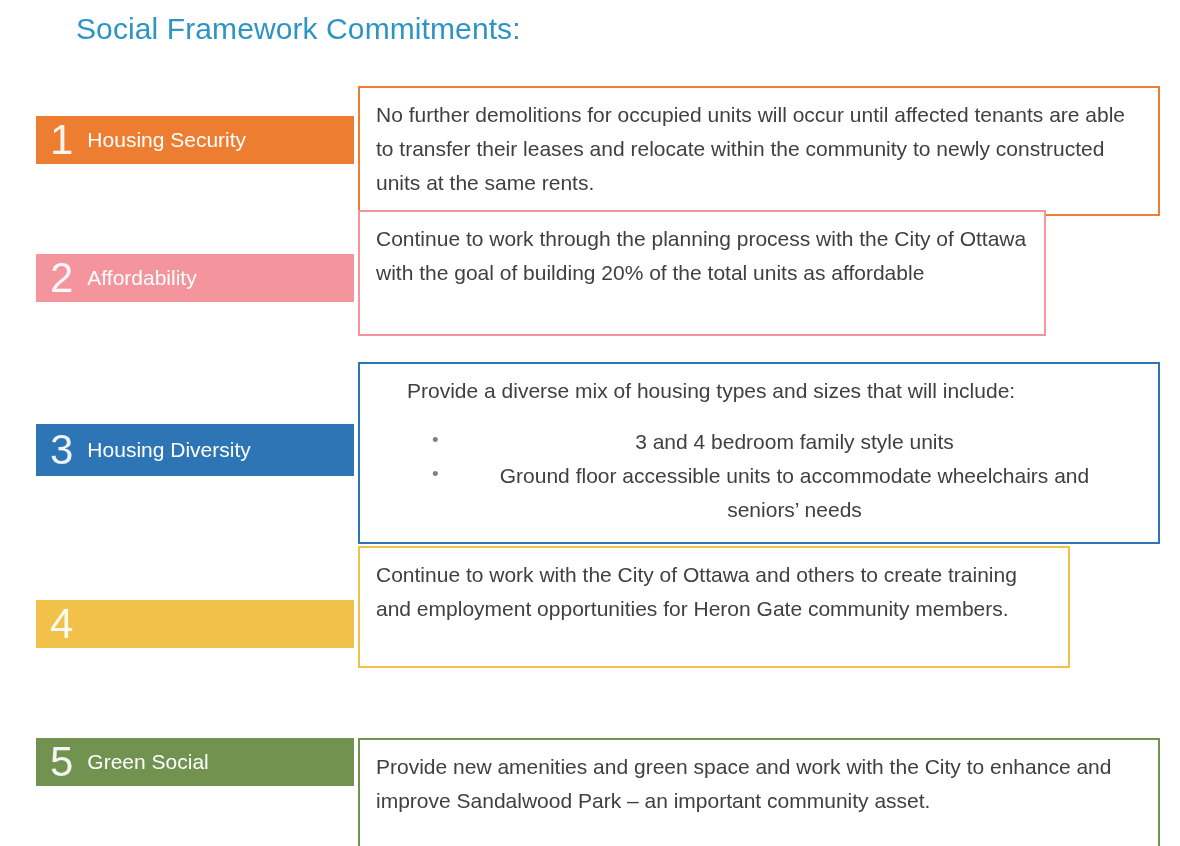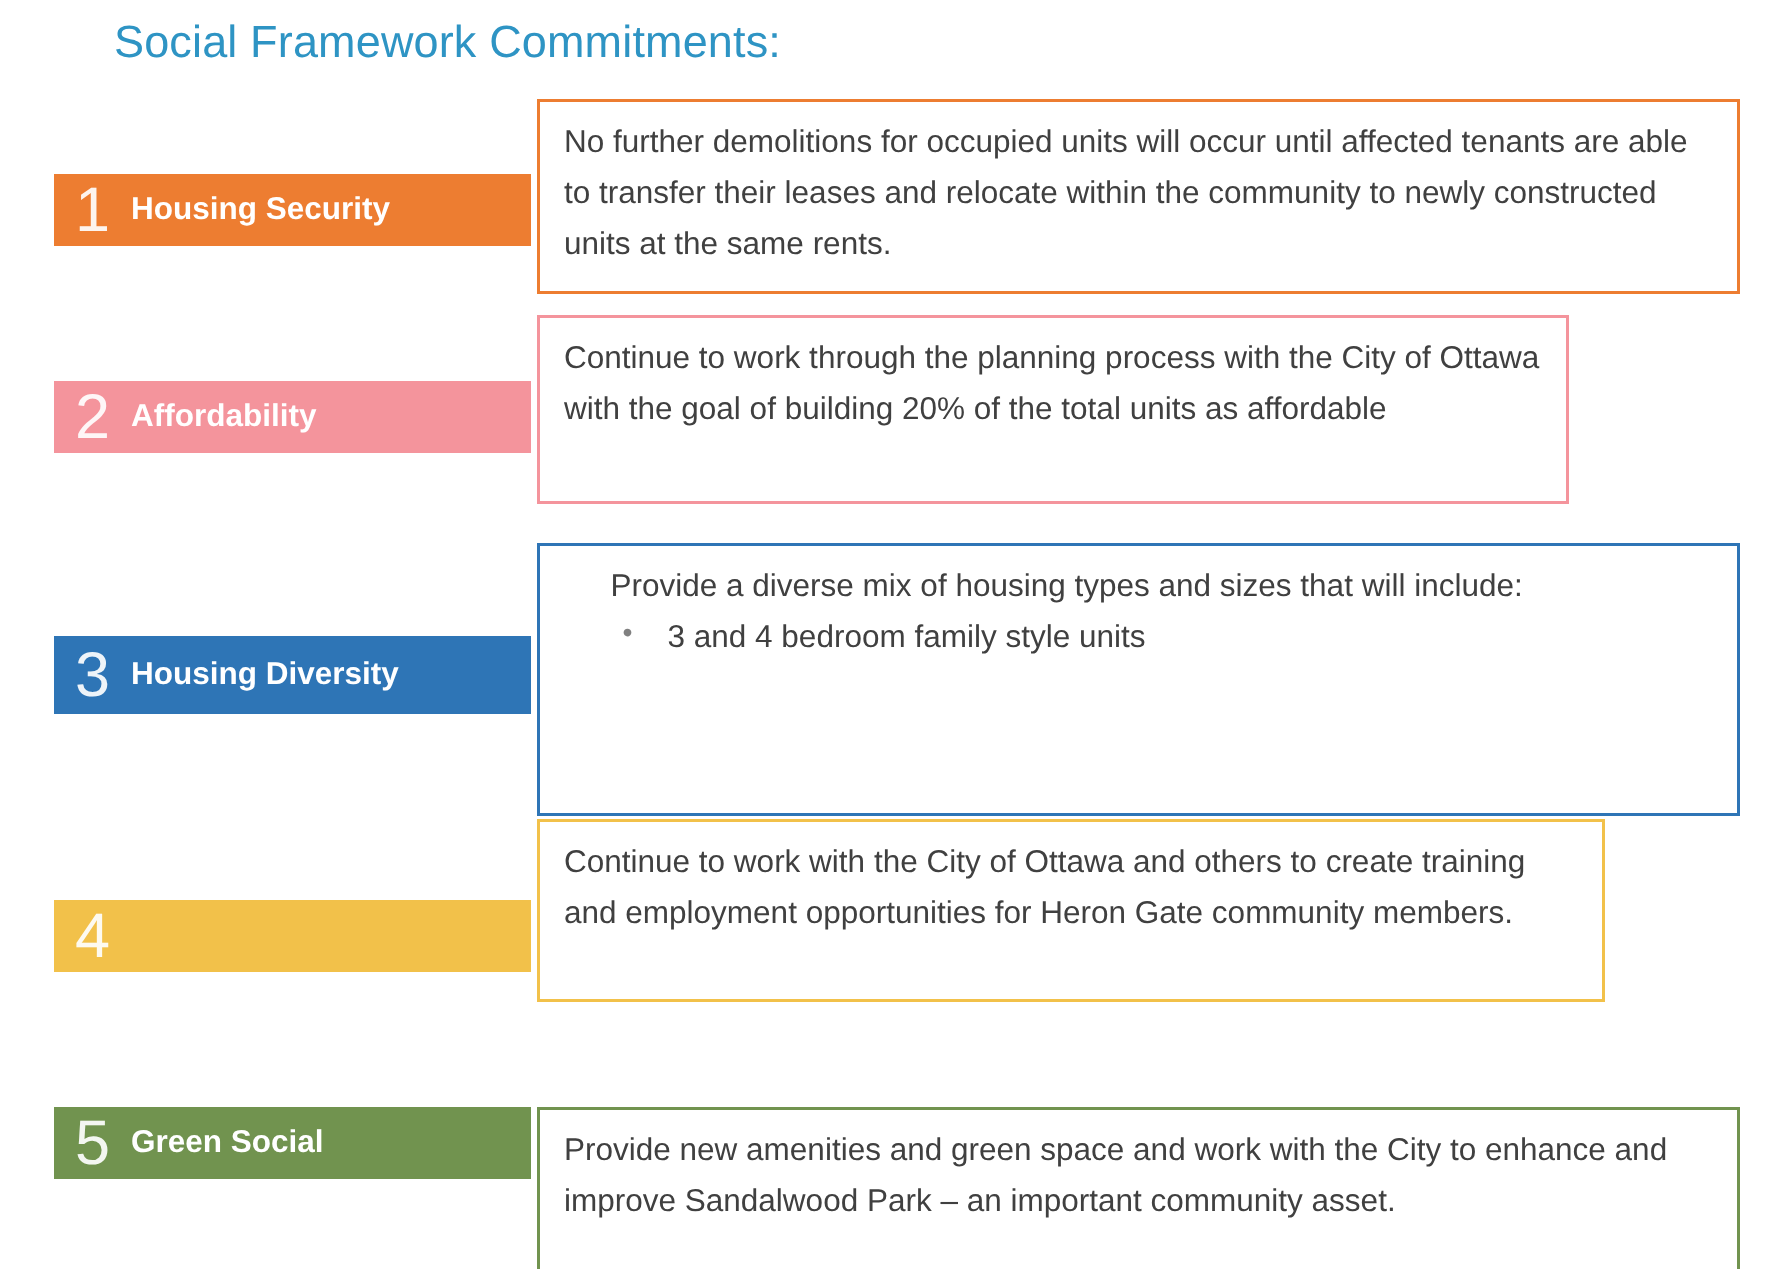--- a/index.html
+++ b/index.html
@@ -51,43 +51,44 @@
     font-size: 42px;
     font-weight: 400;
     line-height: 1;
     color: #ffffff;
     opacity: 0.92;
     margin-right: 14px;
     font-family: "Liberation Sans", sans-serif;
   }
   .label-text {
     font-size: 21px;
-    font-weight: bold;
+    font-weight: normal;
     color: #ffffff;
     white-space: nowrap;
   }
   
   .content-box {
     position: absolute;
     box-sizing: border-box;
     background: #ffffff;
     border-style: solid;
     border-width: 2px;
     padding: 10px 14px 10px 16px;
   }
   .content-box p {
     margin: 0;
     font-size: 21px;
     line-height: 1.62;
     color: #404040;
   }
   .bullets {
-    margin: 0;
+    margin: 17px;
     padding: 0;
     list-style: none;
+    text-align: center;
   }
   .bullets li {
     position: relative;
     padding-left: 38px;
     font-size: 21px;
     line-height: 1.62;
     color: #404040;
   }
   .bullets li::before {
     content: "\2022";
@@ -102,21 +103,21 @@
 <body>
 
 <div id="page-title">Social Framework Commitments:</div>
 
 <div id="rows">
     <div class="row" style="top: 0px; height: 0px;">
       <div class="label-bar" style="left: 36px; top: 116px; width: 318px; height: 48px; background: rgb(237, 125, 49);">
         <span class="label-num">1</span>
         <span class="label-text">Housing Security</span>
       </div>
-      <div class="content-box" style="left: 358px; top: 66px; width: 802px; height: 130px; border-color: rgb(237, 125, 49);">
+      <div class="content-box" style="left: 358px; top: 86px; width: 802px; height: 130px; border-color: rgb(237, 125, 49);">
         <p>No further demolitions for occupied units will occur until affected tenants are able to transfer their leases and relocate within the community to newly constructed units at the same rents.</p>
       </div>
     </div>
     <div class="row" style="top: 0px; height: 0px;">
       <div class="label-bar" style="left: 36px; top: 254px; width: 318px; height: 48px; background: rgb(244, 148, 156);">
         <span class="label-num">2</span>
         <span class="label-text">Affordability</span>
       </div>
       <div class="content-box" style="left: 358px; top: 210px; width: 688px; height: 126px; border-color: rgb(244, 148, 156);">
         <p>Continue to work through the planning process with the City of Ottawa with the goal of building 20% of the total units as affordable</p>
@@ -124,20 +125,21 @@
     </div>
     <div class="row" style="top: 0px; height: 0px;">
       <div class="label-bar" style="left: 36px; top: 424px; width: 318px; height: 52px; background: rgb(46, 117, 182);">
         <span class="label-num">3</span>
         <span class="label-text">Housing Diversity</span>
       </div>
       <div class="content-box" style="left: 358px; top: 362px; width: 802px; height: 182px; border-color: rgb(46, 117, 182); padding-left: 47px;">
         <p>Provide a diverse mix of housing types and sizes that will include:</p>
         <ul class="bullets">
           <li>3 and 4 bedroom family style units</li>
+          <li>Ground floor accessible units to accommodate wheelchairs and seniors’ needs</li>
         </ul>
       </div>
     </div>
     <div class="row" style="top: 0px; height: 0px;">
       <div class="label-bar" style="left: 36px; top: 600px; width: 318px; height: 48px; background: rgb(242, 193, 74);">
         <span class="label-num">4</span>
       </div>
       <div class="content-box" style="left: 358px; top: 546px; width: 712px; height: 122px; border-color: rgb(242, 193, 74);">
         <p>Continue to work with the City of Ottawa and others to create training and employment opportunities for Heron Gate community members.</p>
       </div>

